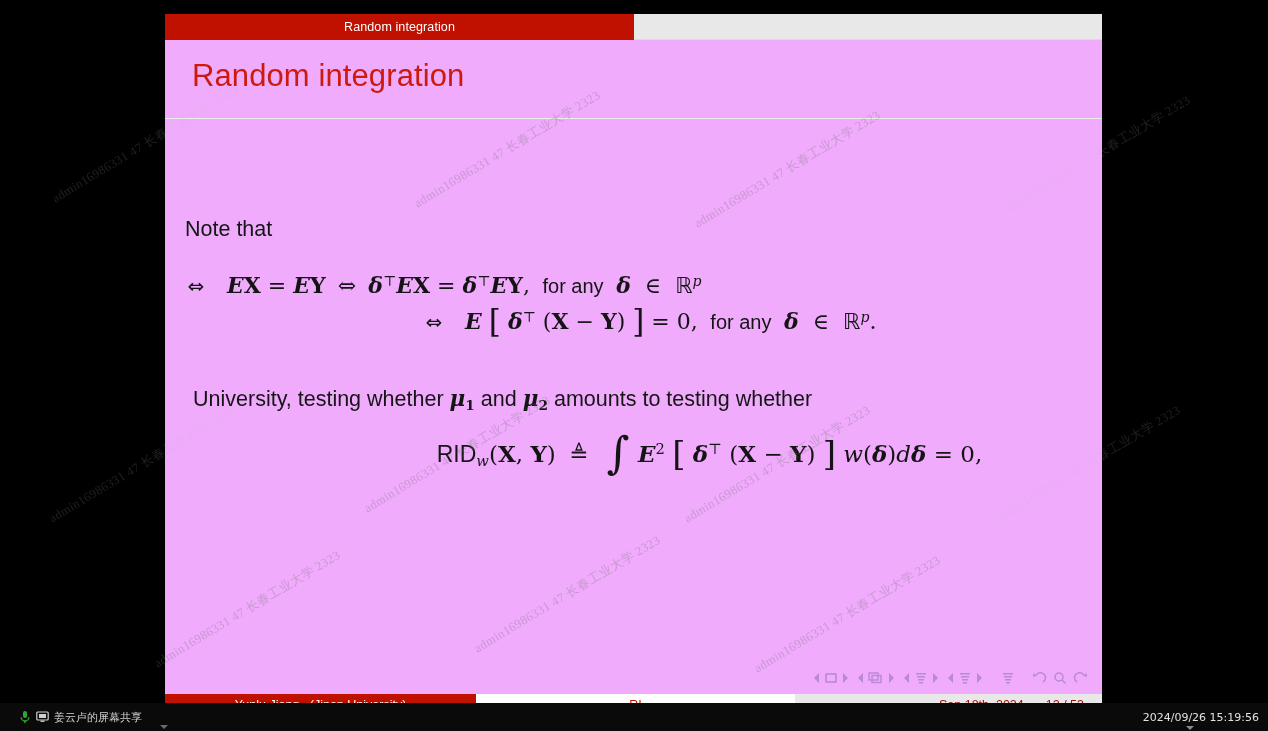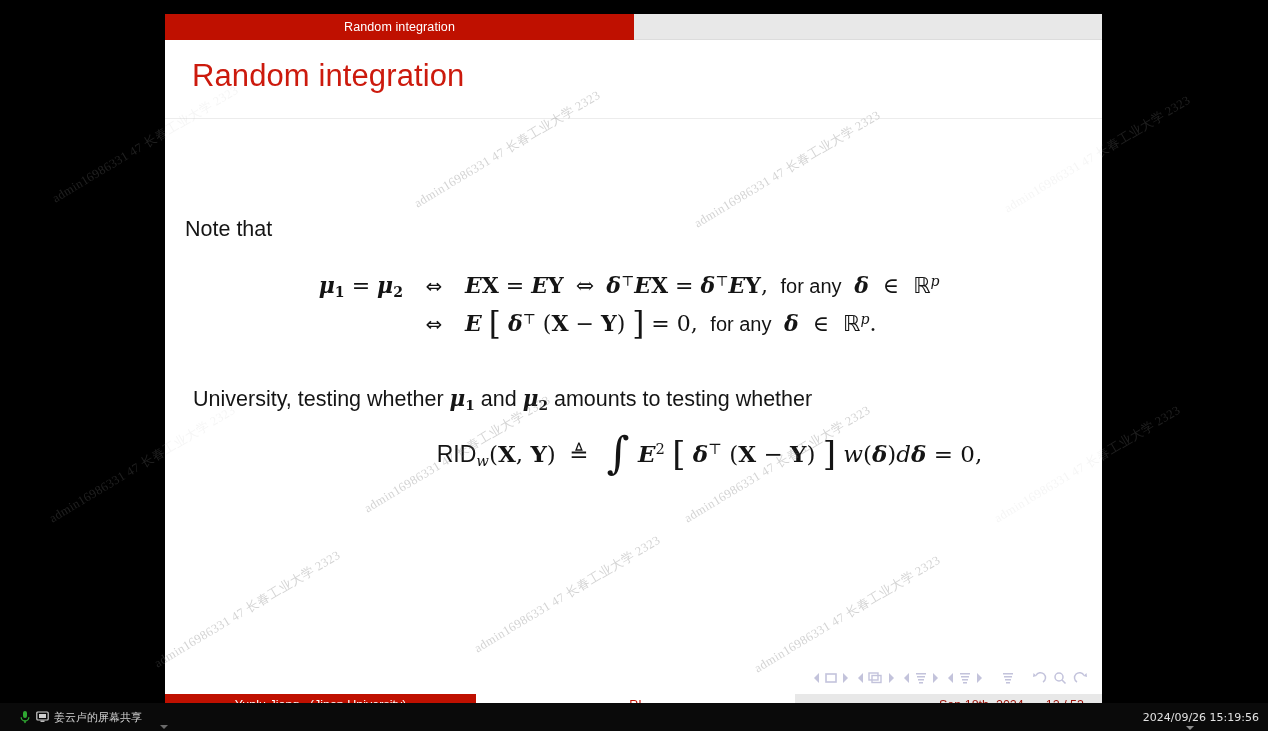--- a/index.html
+++ b/index.html
@@ -19,21 +19,21 @@
     background: #000000;
   }
 
   
   #slide {
     position: absolute;
     left: 165px;
     top: 14px;
     width: 937px;
     height: 703px;
-    background: #ffffff;
+    background: #f0abfc;
     overflow: hidden;
   }
 
   
   .headline {
     position: absolute;
     left: 0; top: 0;
     width: 937px;
     height: 26px;
     background: #e8e8e8;
@@ -335,25 +335,20 @@
     <div class="frametitle">Random integration</div>
     <div class="title-rule"></div>
 
     <div class="body">
 
       <div class="para p-note">Note that</div>
 
       <div class="eqblock">
 
         <div class="eqrow">
-          <div class="eq-lhs">
-            <span class="mathvar mbold">μ<sub>1</sub></span>
-            <span class="upright" style="font-style:normal"> = </span>
-            <span class="mathvar mbold">μ<sub>2</sub></span>
-          </div>
           <div class="eq-iff">⇔</div>
           <div class="eq-rhs">
             <span class="mit mbold">E</span><span class="mbold">X</span>
             <span> = </span>
             <span class="mit mbold">E</span><span class="mbold">Y</span>
             <span style="padding:0 5px">⇔</span>
             <span class="mit mbold">δ</span><sup class="upright">⊤</sup><span class="mit mbold">E</span><span class="mbold">X</span>
             <span> = </span>
             <span class="mit mbold">δ</span><sup class="upright">⊤</sup><span class="mit mbold">E</span><span class="mbold">Y</span><span class="upright">,</span>
             <span class="upright" style="font-family:'Liberation Sans',sans-serif;font-size:20px">&nbsp;for any&nbsp;</span>

